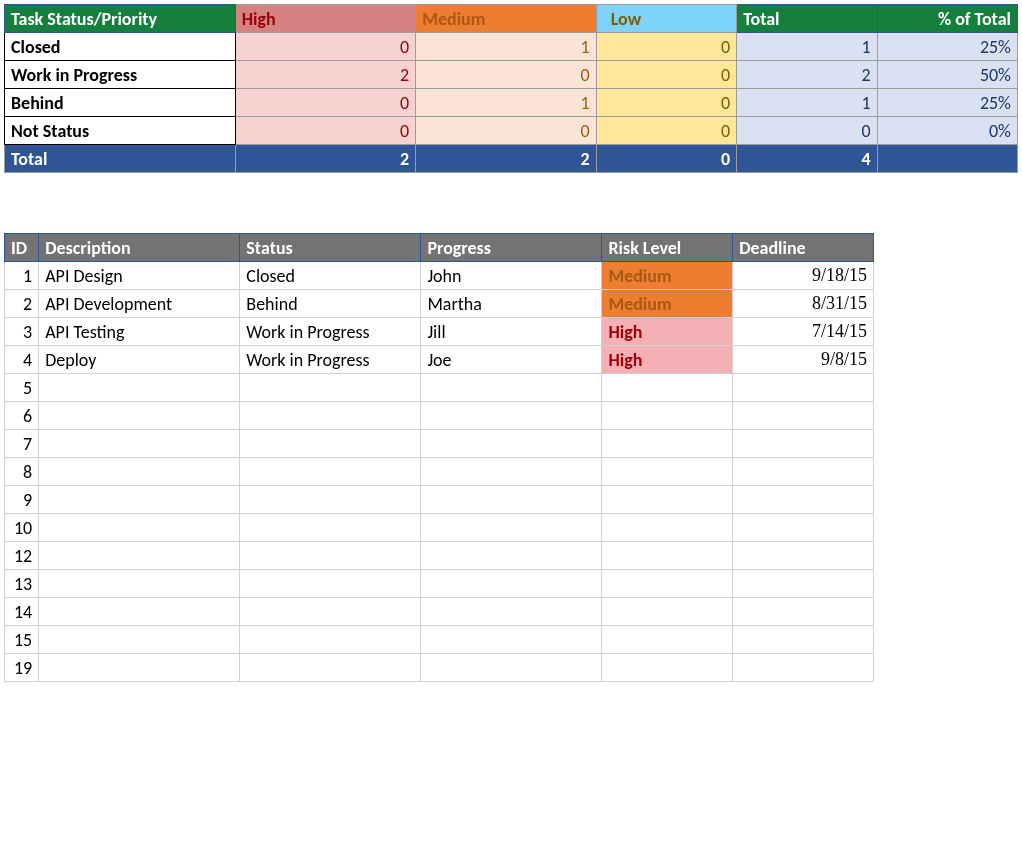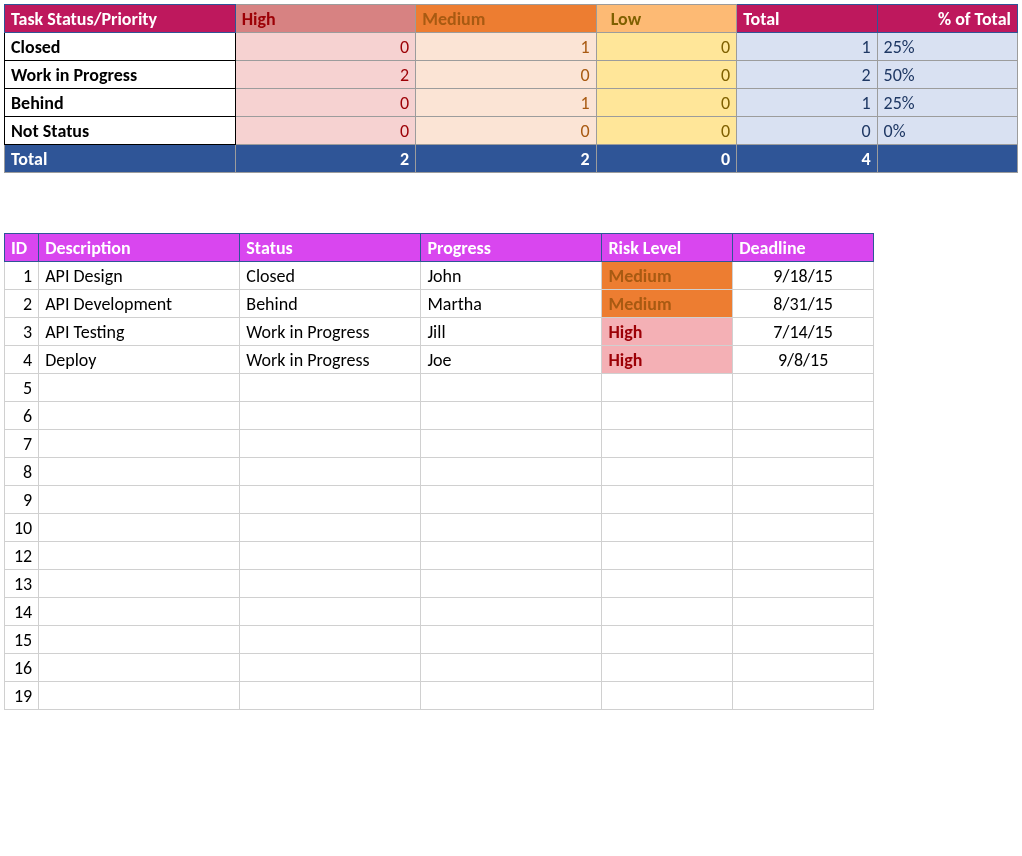--- a/index.html
+++ b/index.html
@@ -10,50 +10,50 @@
     font-size: 18px;
     background: #fff;
     color: #000;
   }
   table { border-collapse: collapse; }
   td, th { padding: 2px 6px; height: 28px; vertical-align: middle; }
 
   
   .summary { width: 1014px; }
   .summary td { border: 1px solid #9c9c9c; }
-  .summary .hdr   { background:#be185d; color:#fff; font-weight:bold; border:1px solid #2f5597; } 
+  .summary .hdr   { background:#15803d; color:#fff; font-weight:bold; border:1px solid #2f5597; } 
   .summary .high-hdr  { background:#d78282; color:#9c0006; font-weight:bold; }
   .summary .med-hdr   { background:#ed7d31; color:#a85a12; font-weight:bold; }
-  .summary .low-hdr   { background:#fdba74; color:#7f6000; font-weight:bold;padding-left:14px; }
+  .summary .low-hdr   { background:#7dd3fc; color:#7f6000; font-weight:bold;padding-left:14px; }
   .summary .high-cell { background:#f6d2d1; color:#9c0006; text-align:right; }
   .summary .med-cell  { background:#fbe4d5; color:#a85a12; text-align:right; }
   .summary .low-cell  { background:#ffe699; color:#7f6000; text-align:right; }
   .summary .tot-cell  { background:#d9e1f2; color:#1f3864; text-align:right; }
-  .summary .pct-cell  { background:#d9e1f2; color:#1f3864; text-align:left; }
+  .summary .pct-cell  { background:#d9e1f2; color:#1f3864; text-align:right; }
   .summary .rowlabel  { background:#fff; color:#000; font-weight:bold; text-align:left; border:1px solid #000;}
   .summary .totrow    { background:#2f5597; color:#fff; font-weight:bold; }
   .summary .totrow-num{ background:#2f5597; color:#fff; font-weight:bold; text-align:right; }
   .summary .pct-hdr   { text-align:right;margin-top:12px; }
 
   
   .c-status { width: 230px; }
   .c-high   { width: 180px; }
   .c-med    { width: 180px; }
   .c-low    { width: 140px; }
   .c-total  { width: 140px; }
   .c-pct    { width: 140px; }
 
   
   .detail { margin-top: 60px; width: 870px; }
   .detail td { border: 1px solid #d0d0d0; background:#fff; }
-  .detail .dhdr { background:#d946ef; color:#fff; font-weight:bold; border:1px solid #2f5597; }
+  .detail .dhdr { background:#737373; color:#fff; font-weight:bold; border:1px solid #2f5597; }
   .detail .idcell { text-align:right; width:34px; }
   .detail .risk-med  { background:#ed7d31; color:#a85a12; font-weight:bold; }
   .detail .risk-high { background:#f4b0b5; color:#9c0006; font-weight:bold; }
-  .detail .date { text-align:center; }
+  .detail .date { text-align:right;font-family:Liberation Serif, serif; }
 
   .d-id   { width: 34px; }
   .d-desc { width: 200px; }
   .d-stat { width: 180px; }
   .d-asg  { width: 180px; }
   .d-risk { width: 130px; }
   .d-dead { width: 140px; }
 </style>
 </head>
 <body>
@@ -247,28 +247,20 @@
       </tr>
       <tr>
         <td class="idcell">15</td>
         <td></td>
         <td></td>
         <td></td>
         <td></td>
         <td class="date"></td>
       </tr>
       <tr>
-        <td class="idcell">16</td>
-        <td></td>
-        <td></td>
-        <td></td>
-        <td></td>
-        <td class="date"></td>
-      </tr>
-      <tr>
         <td class="idcell">19</td>
         <td></td>
         <td></td>
         <td></td>
         <td></td>
         <td class="date"></td>
       </tr>
     </tbody>
 </table>
 

